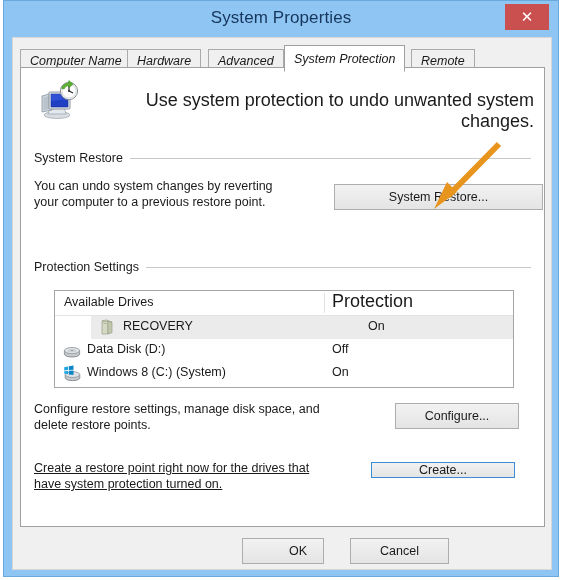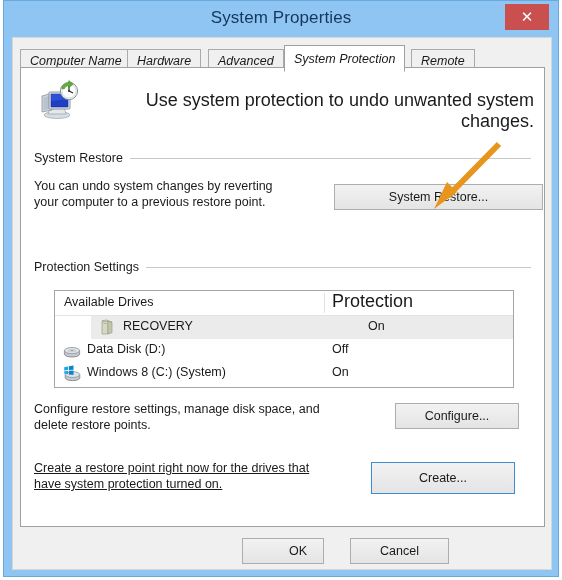--- a/index.html
+++ b/index.html
@@ -389,21 +389,21 @@
       <div class="body-text" style="left:13px; top:333px; width:310px;">
         <span>Configure restore settings, manage disk space, and</span><br>
         <span>delete restore points.</span>
       </div>
       <button class="winbtn" style="left:350px; top:335px; width:124px; height:26px;margin-left:24px;">Configure...</button>
 
       <div class="body-text" style="left:13px; top:392px; width:310px;text-decoration:underline;">
         <span>Create a restore point right now for the drives that</span><br>
         <span>have system protection turned on.</span>
       </div>
-      <button class="winbtn focused" style="left:350px; top:394px; width:144px; height:32px;">Create...</button>
+      <button class="winbtn focused" style="left:350px; top:394px; width:144px; height:16px;">Create...</button>
 
     </div>
 
     <div id="buttonbar">
       <button class="winbtn" style="left:229px; top:6px; width:82px; height:26px;padding-left:30px;">OK</button>
       <button class="winbtn" style="left:337px; top:6px; width:99px; height:26px;">Cancel</button>
       <button class="winbtn disabled" style="left:429px; top:6px; width:99px; height:26px;margin-top:44px;">Apply</button>
     </div>
 
   </div>

